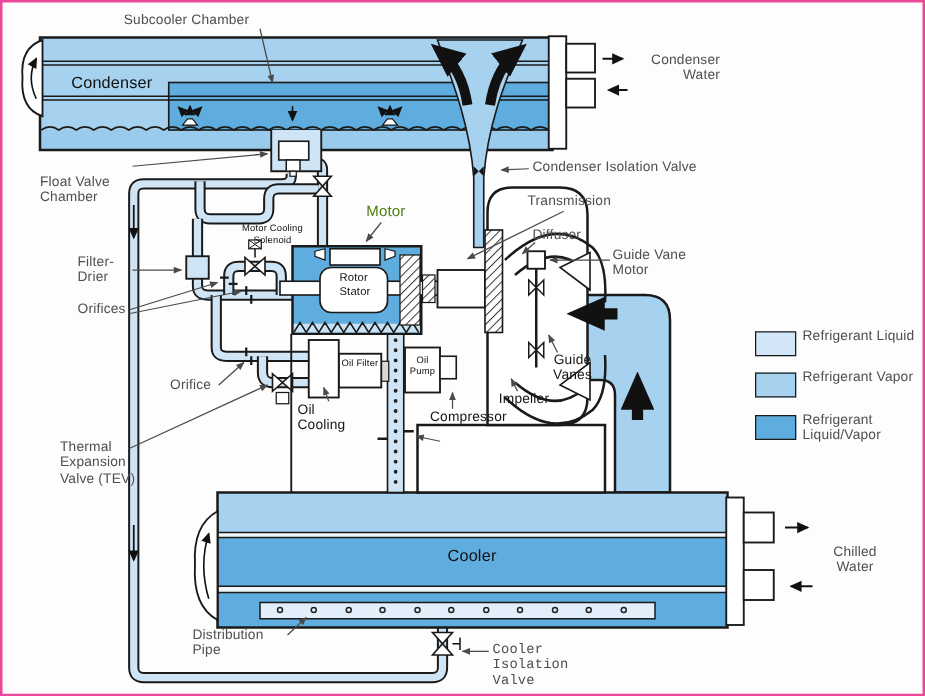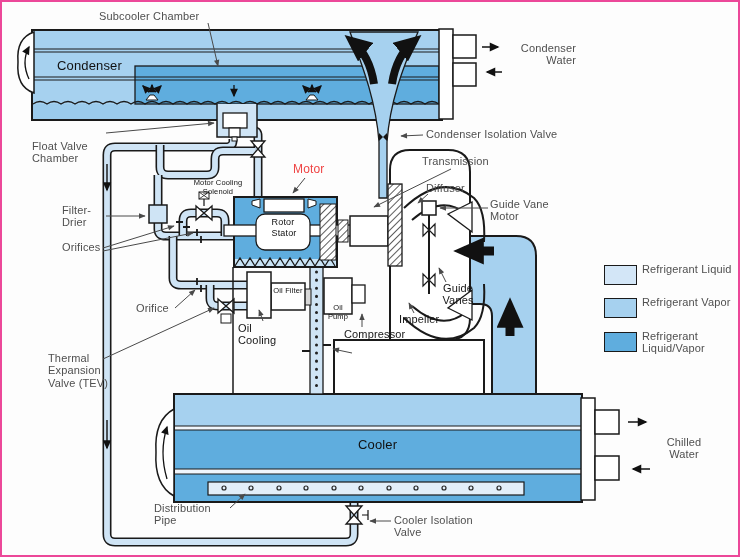--- a/index.html
+++ b/index.html
@@ -3,21 +3,21 @@
 <meta charset="utf-8">
 <style>
   html,body{margin:0;padding:0;background:#e8e8e8;}
   #stage{position:relative;width:740px;height:557px;background:#fdfdfd;overflow:hidden;
          border:2px solid #ec4899;box-sizing:border-box;
          font-family:"Liberation Sans", sans-serif;}
   svg{position:absolute;left:0;top:0;}
   .lbl{position:absolute;font-size:11px;line-height:1.12;color:#4f4f4f;letter-spacing:.15px;}
   .lbl-dark{color:#161616;}
   .big{font-size:13px;color:#111;}
-  .md{font-size:12px;color:#ef4444;}
+  .md{font-size:12px;color:#4d7c0f;}
   .sm{font-size:7.5px;line-height:1.15;color:#111;}
   .ctr{text-align:center;}
   .nw{white-space:nowrap;}
   
   .f-vap{fill:var(--refrigerant-vapor,#a6d1ef);}
   .f-lv{fill:var(--refrigerant-liquid-vapor,#5fadde);}
   .f-pipe{fill:var(--pipe-fill,#cfe4f5);}
   .f-w{fill:#ffffff;} .f-n{fill:none;} .f-k{fill:#141414;}
   .s1{stroke:#1a1a1a;stroke-width:1;} .s12{stroke:#1a1a1a;stroke-width:1.2;}
   .s13{stroke:#1a1a1a;stroke-width:1.3;} .s15{stroke:#1a1a1a;stroke-width:1.5;}
@@ -261,29 +261,29 @@
 <div class="lbl ctr" style="left:262px;top:198px;width:40px;font-size:9px;color:#111;margin-top:28px;">Stator</div>
 <div class="lbl ctr" style="left:258px;top:215px;width:46px;font-size:9px;color:#111;">Rotor</div>
 <div class="lbl nw" style="left:420px;top:153px;text-align:right;">Transmission</div>
 <div class="lbl nw" style="left:424px;top:180px;">Diffuser</div>
 <div class="lbl" style="left:488px;top:196px;width:74px;">Guide Vane Motor</div>
 <div class="lbl lbl-dark ctr" style="left:432px;top:280px;width:48px;">Guide Vanes</div>
 <div class="lbl lbl-dark nw" style="left:397px;top:311px;">Impeller</div>
 <div class="lbl lbl-dark nw" style="left:342px;top:326px;text-align:center;">Compressor</div>
 <div class="lbl lbl-dark" style="left:236px;top:320px;width:52px;">Oil Cooling</div>
 <div class="lbl sm ctr" style="left:269px;top:285px;width:34px;">Oil Filter</div>
-<div class="lbl sm ctr" style="left:322px;top:282px;width:28px;margin-top:20px;">Oil Pump</div>
+<div class="lbl sm ctr" style="left:322px;top:282px;width:28px;">Oil Pump</div>
 <div class="lbl" style="left:60px;top:202px;width:46px;">Filter-Drier</div>
 <div class="lbl nw" style="left:60px;top:239px;">Orifices</div>
 <div class="lbl nw" style="left:134px;top:300px;">Orifice</div>
 <div class="lbl" style="left:46px;top:350px;width:64px;">Thermal Expansion Valve (TEV)</div>
 <div class="lbl big" style="left:356px;top:436px;">Cooler</div>
 <div class="lbl ctr" style="left:656px;top:434px;width:52px;">Chilled Water</div>
 <div class="lbl" style="left:152px;top:500px;width:72px;">Distribution Pipe</div>
-<div class="lbl" style="left:392px;top:512px;width:90px;">Cooler Isolation Valve</div>
+<div class="lbl" style="left:392px;top:512px;width:90px;font-family:Liberation Mono, monospace;">Cooler Isolation Valve</div>
 
 <div>
   <div class="sw sw-liq" style="left:602px;top:263px;"></div>
   <div class="lbl" style="left:640px;top:261px;width:92px;">Refrigerant Liquid</div>
   <div class="sw sw-vap" style="left:602px;top:296px;"></div>
   <div class="lbl" style="left:640px;top:294px;width:92px;">Refrigerant Vapor</div>
   <div class="sw sw-lv" style="left:602px;top:330px;"></div>
   <div class="lbl" style="left:640px;top:328px;width:92px;">Refrigerant Liquid/Vapor</div>
 </div>
 </div>

